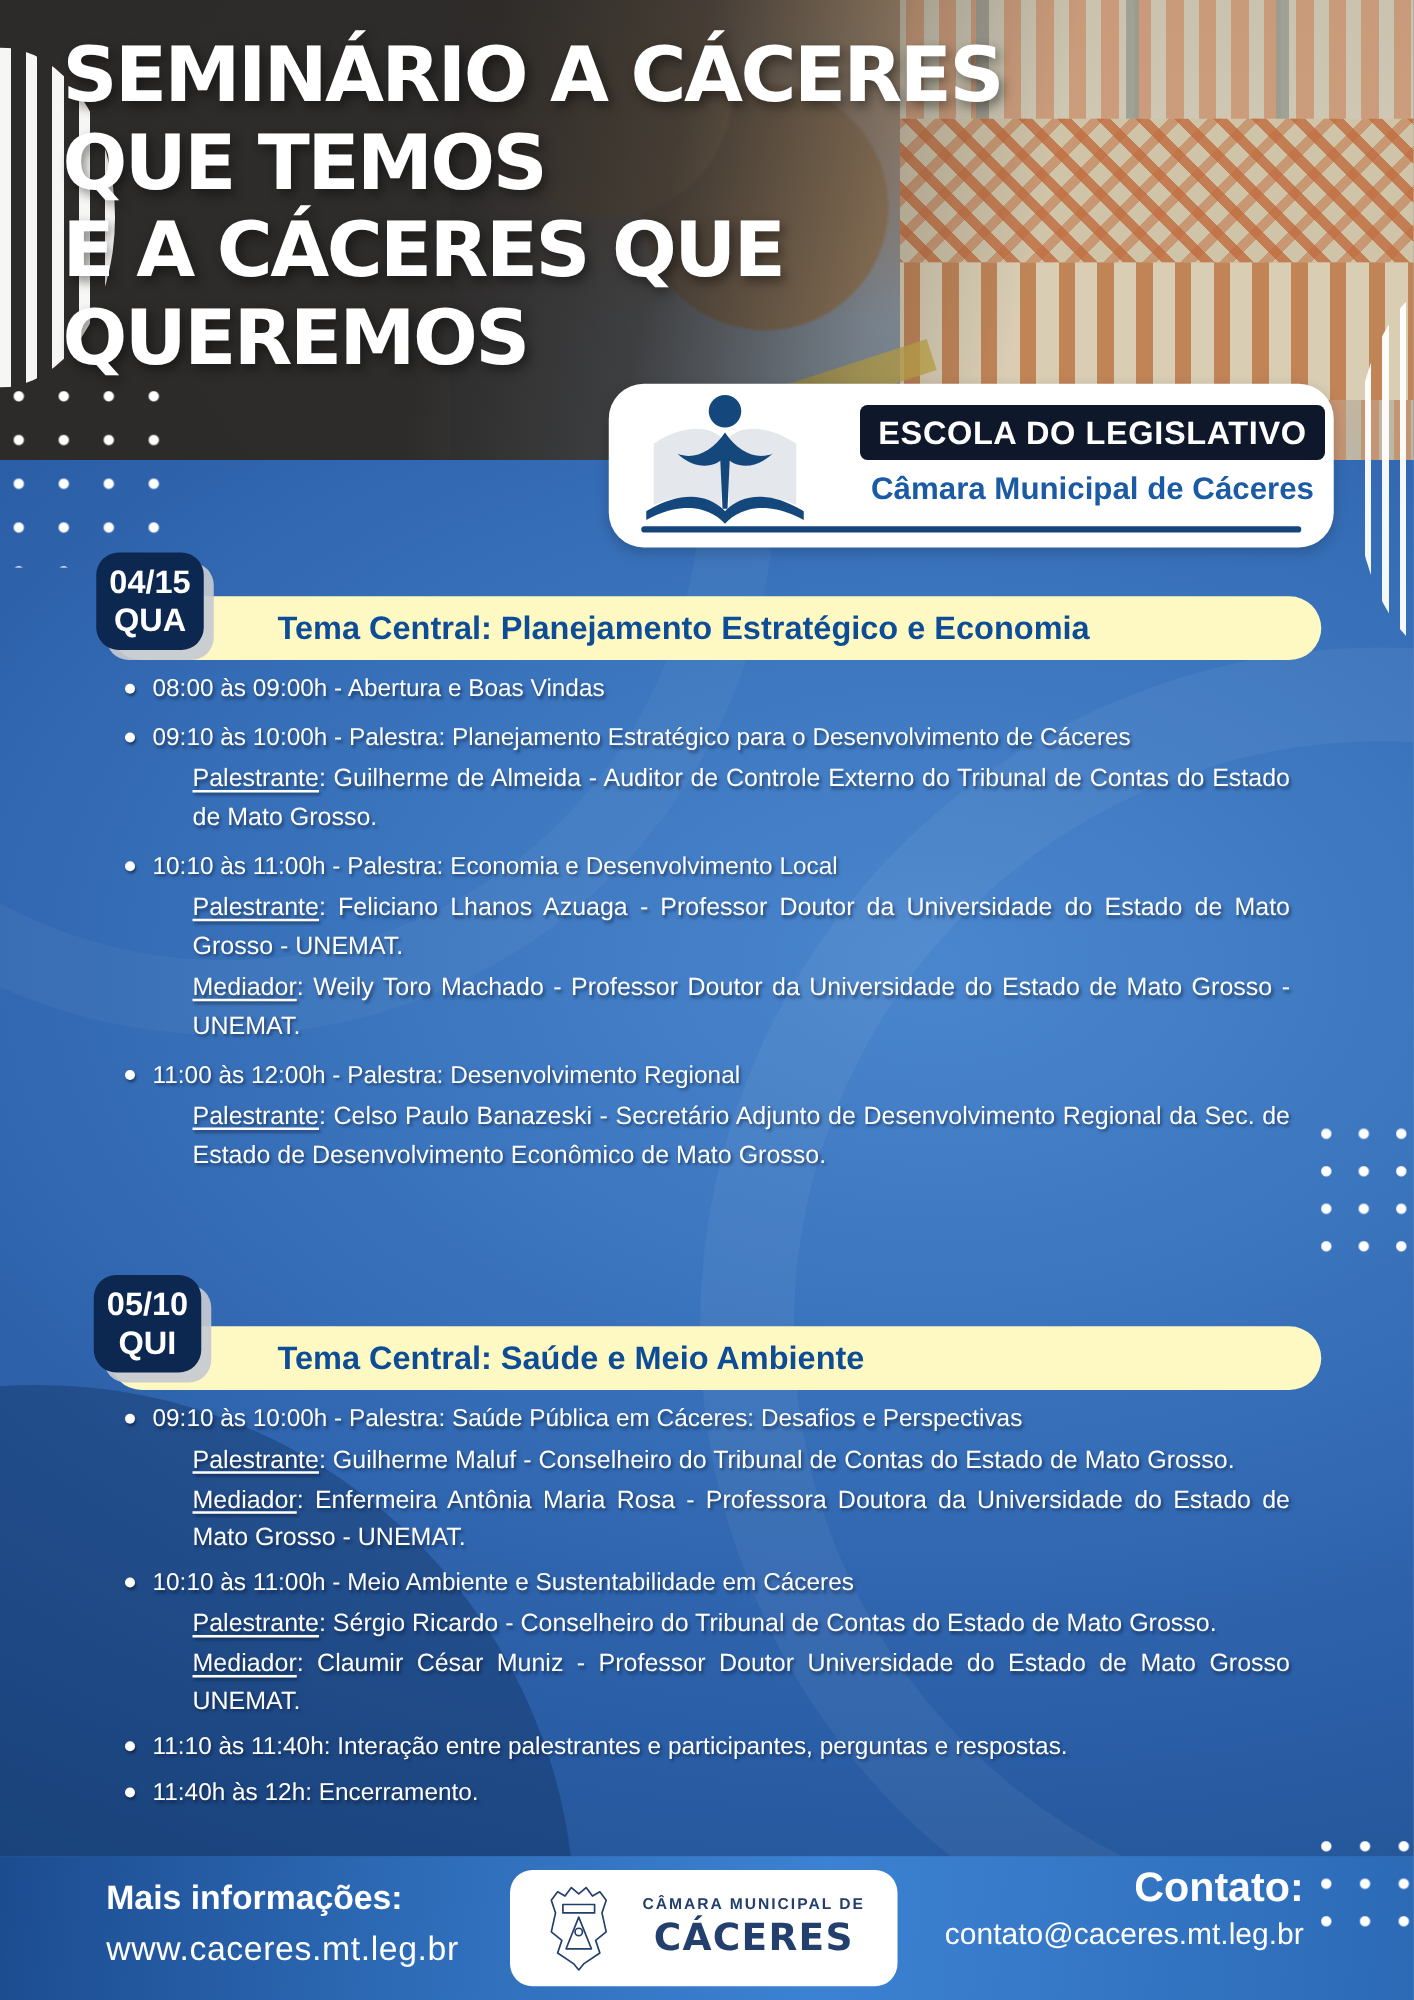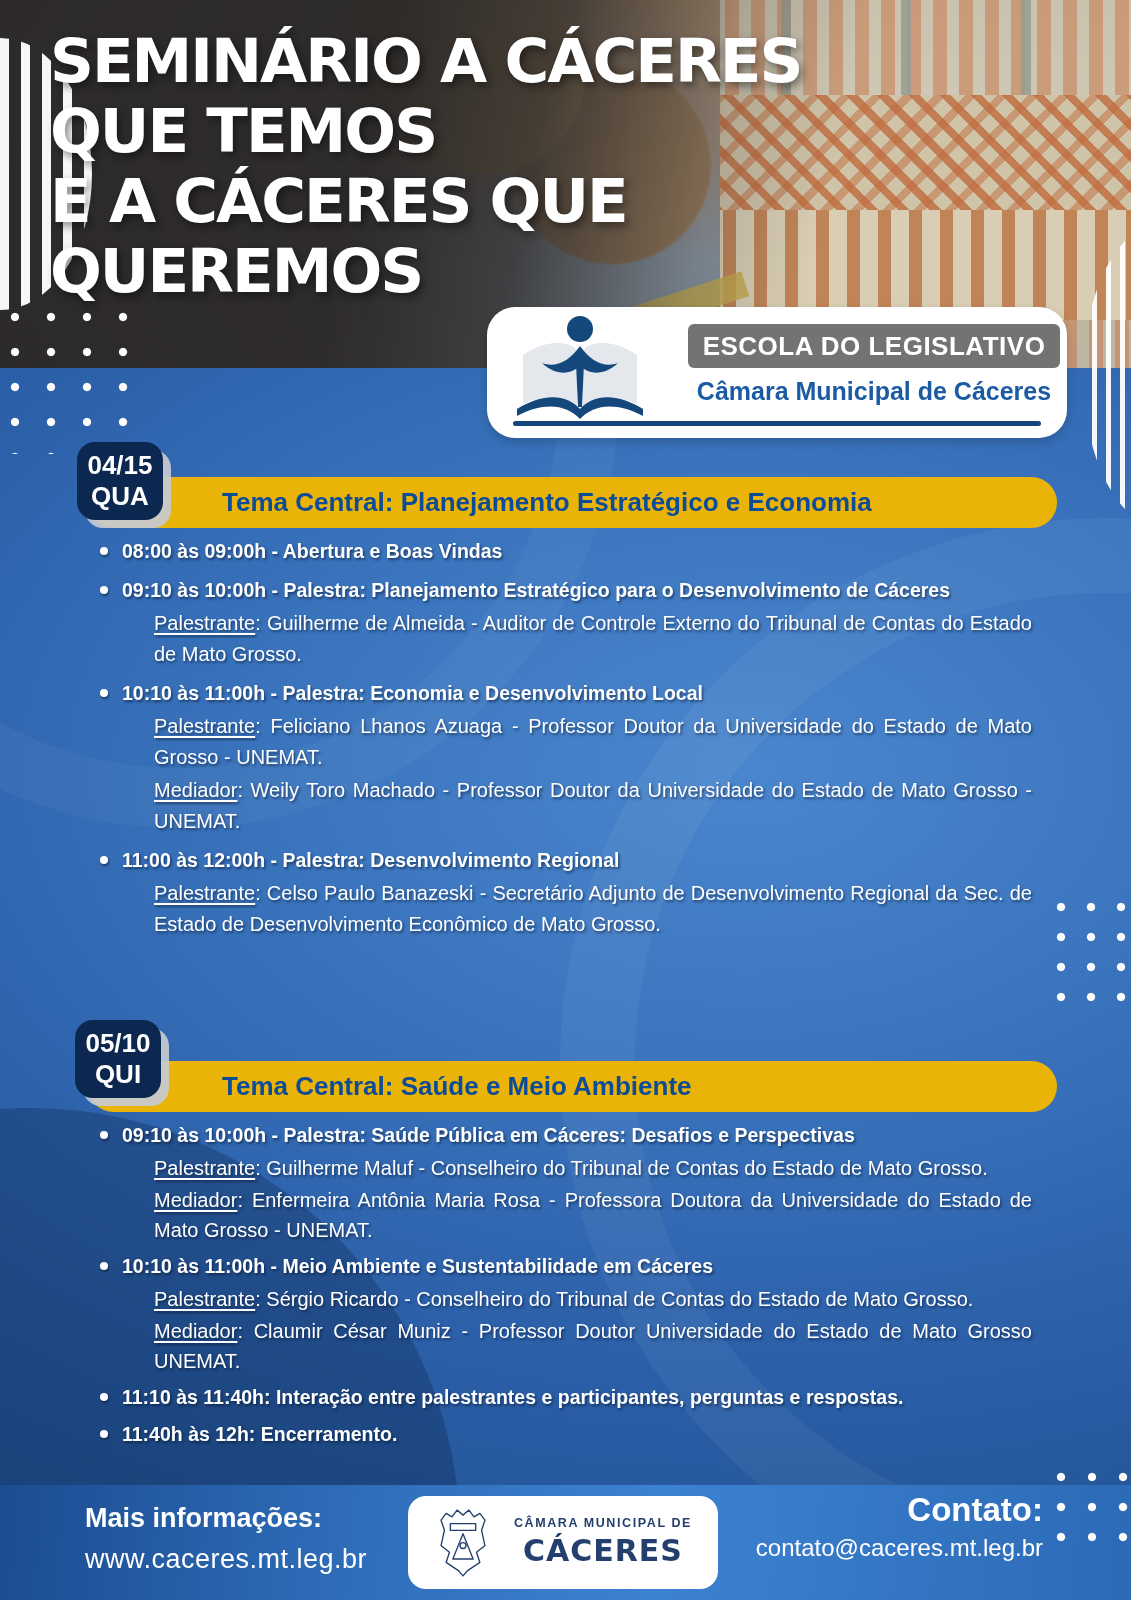--- a/index.html
+++ b/index.html
@@ -60,44 +60,44 @@
   
   .dots{position:absolute;z-index:5;
     background-image:radial-gradient(circle at 5px 5px,#fff 3.6px,rgba(255,255,255,0) 4.6px);}
   .dots-left{left:10px;top:312px;width:128px;height:142px;background-size:36px 35px;}
   .dots-right{left:1056px;top:902px;width:100px;height:116px;background-size:30px 30px;}
   .dots-footer{left:1056px;top:1472px;width:100px;height:86px;background-size:31px 30px;}
 
   
   .escola-card{position:absolute;left:487px;top:307px;width:580px;height:131px;background:#fff;
     border-radius:28px;z-index:4;box-shadow:0 4px 10px rgba(0,0,0,.18);}
-  .escola-box{position:absolute;left:201px;top:17px;width:372px;height:44px;background:#737373;
+  .escola-box{position:absolute;left:201px;top:17px;width:372px;height:44px;background:#0f172a;
     border-radius:6px;display:flex;align-items:center;justify-content:center;
     color:#fff;font-weight:bold;font-size:26px;letter-spacing:.5px;}
   .escola-org{position:absolute;left:201px;top:70px;width:372px;text-align:center;
     color:#1a5ba4;font-weight:bold;font-size:25px;}
   .escola-rule{position:absolute;left:26px;bottom:12px;width:528px;height:5px;background:#14457c;border-radius:3px;}
   .escola-logo{position:absolute;left:18px;top:6px;}
 
   
   .date-badge{position:absolute;width:86px;height:78px;background:#0c2750;border-radius:18px;
     z-index:6;display:flex;flex-direction:column;align-items:center;justify-content:center;
     color:#fff;font-weight:bold;font-size:26px;line-height:31px;
     box-shadow:8px 8px 0 rgba(198,202,210,.92);}
-  .theme-bar{position:absolute;left:88px;width:969px;height:51px;background:#eab308;border-radius:26px;
+  .theme-bar{position:absolute;left:88px;width:969px;height:51px;background:#fef9c3;border-radius:26px;
     z-index:5;display:flex;align-items:center;
     color:#0d4c97;font-weight:bold;font-size:26px;padding-left:134px;box-sizing:border-box;}
 
   
   .sched{position:absolute;left:100px;width:932px;z-index:5;color:#fff;}
   .item{display:flex;align-items:flex-start;margin-top:var(--gap,8px);}
   .item:first-child{margin-top:0;}
   .bullet{flex:none;width:8px;height:8px;border-radius:50%;background:#fff;margin:11px 14px 0 0;
     box-shadow:1px 2px 2px rgba(8,20,44,.5);}
-  .tline{font-weight:bold;font-size:19.5px;line-height:31px;
+  .tline{font-weight:normal;font-size:19.5px;line-height:31px;
     text-shadow:1.5px 2px 2.5px rgba(8,20,44,.55);text-align:center;}
   .detail{margin:2px 0 0 54px;font-size:20px;line-height:var(--lh,31px);text-align:justify;
     text-shadow:1.5px 2px 2.5px rgba(8,20,44,.55);}
   .detail .role{text-decoration:underline;text-underline-offset:3px;}
   .sched-2{--lh:30px;--gap:6px;}
 
   
   .footer-band{position:absolute;left:0;top:1485px;width:1131px;height:115px;z-index:4;
     background:linear-gradient(95deg,#1c4c90 0%,#2e6cb8 30%,#3c82d2 58%,#2c6ab6 100%);}
   .finfo{position:absolute;left:85px;top:18px;color:#fff;}

